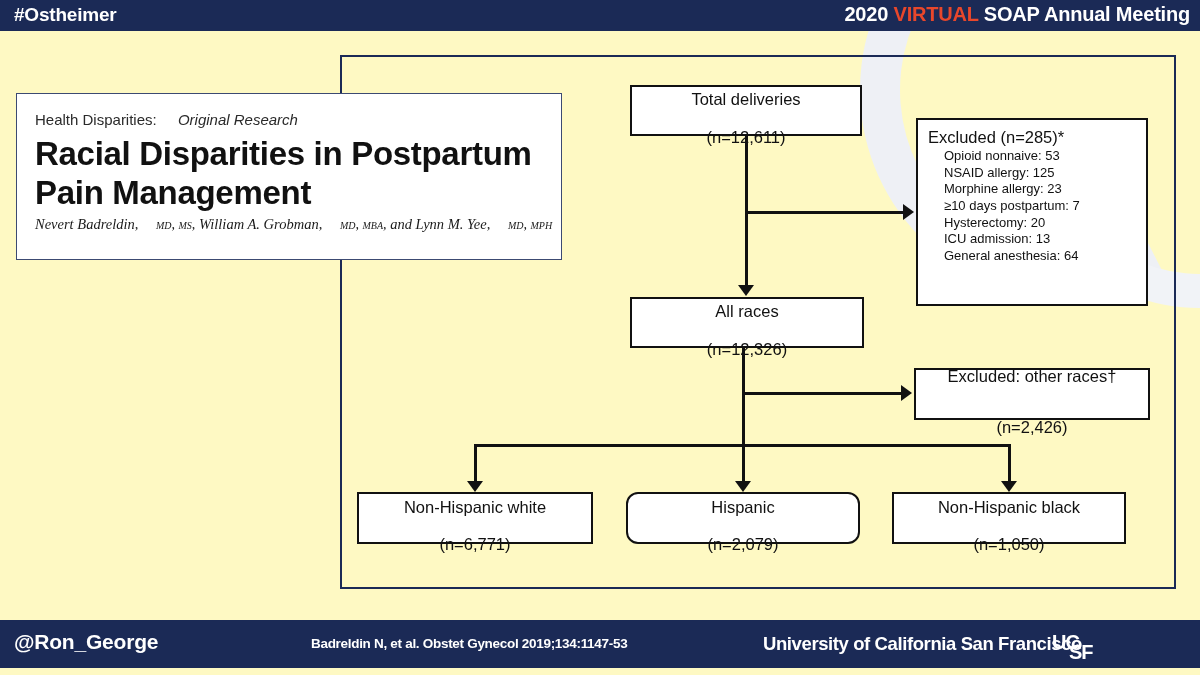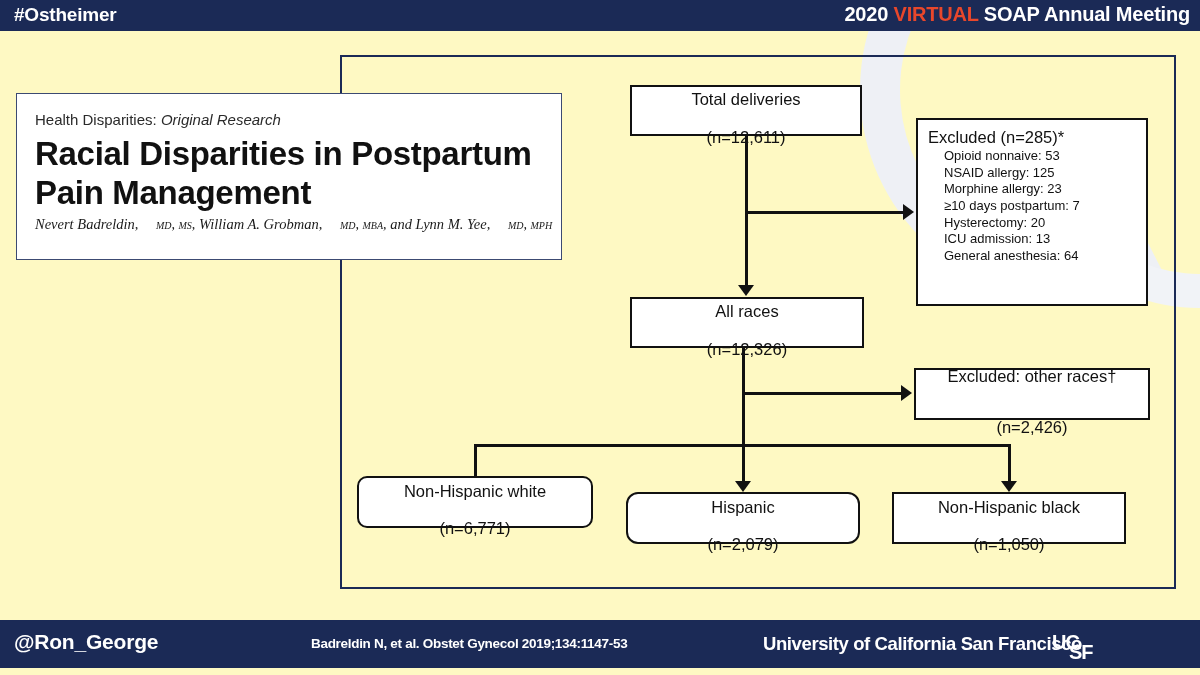--- a/index.html
+++ b/index.html
@@ -90,21 +90,21 @@
     box-sizing: border-box;
     z-index: 20;
   }
   .tc-kicker {
     position: absolute;
     left: 18px; top: 17px;
     font-family: "Liberation Sans", sans-serif;
     font-size: 15px;
     color: #2a2a2a;
   }
-  .tc-kicker .ital { font-style: italic; }
+  .tc-kicker .ital { font-style: italic; margin-left: 17px; }
   .tc-title {
     position: absolute;
     left: 18px; top: 41px;
     width: 505px;
     font-family: "Liberation Sans", sans-serif;
     font-size: 33px;
     font-weight: bold;
     line-height: 1.17;
     color: #111111;
     letter-spacing: -0.3px;
@@ -139,21 +139,21 @@
     font-family: "Liberation Sans", sans-serif;
     font-size: 16.5px;
     color: #111111;
     line-height: 1.28;
     z-index: 12;
   }
   .fbox .ln { display: block; white-space: nowrap; margin-top: 16px; }
 
   #box-total   { left: 630px; top: 85px;  width: 232px; height: 51px; }
   #box-allraces{ left: 630px; top: 297px; width: 234px; height: 51px; }
-  #box-nhw     { left: 357px; top: 476px; width: 236px; height: 52px; border-radius: 10px; }
+  #box-nhw     { left: 357px; top: 492px; width: 236px; height: 52px; }
   #box-hisp    { left: 626px; top: 492px; width: 234px; height: 52px; border-radius: 12px; }
   #box-nhb     { left: 892px; top: 492px; width: 234px; height: 52px; }
   #box-otherraces { left: 914px; top: 368px; width: 236px; height: 52px; gap: 14px; }
 
   
   #box-excluded {
     left: 916px; top: 118px;
     width: 232px; height: 188px;
     align-items: flex-start;
     justify-content: flex-start;

